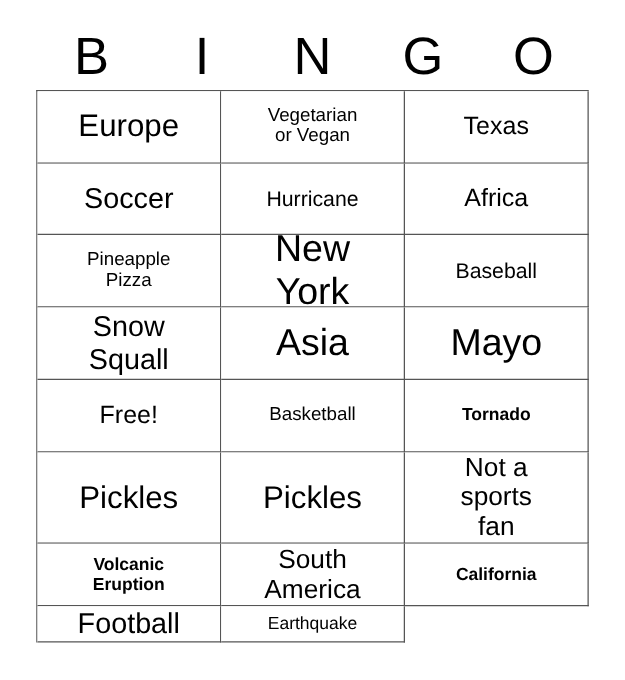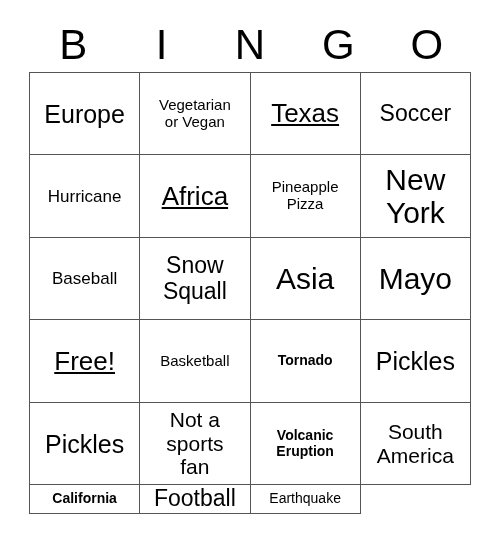--- a/index.html
+++ b/index.html
@@ -45,21 +45,21 @@
   #grid {
     position: absolute;
     left: 29px;
     top: 72px;
     width: 442px;
     height: 442px;
     border-top: 1.5px solid #555555;
     border-left: 1.5px solid #555555;
     box-sizing: border-box;
     display: grid;
-    grid-template-columns: repeat(4, 1fr);
+    grid-template-columns: repeat(3, 1fr);
     grid-template-rows: repeat(5, 1fr);
   }
   .cell {
     border-right: 1.5px solid #555555;
     border-bottom: 1.5px solid #555555;
     box-sizing: border-box;
     display: flex;
     align-items: center;
     justify-content: center;
     text-align: center;
@@ -69,21 +69,21 @@
   }
   .cell-text {
     display: block;
     width: 100%;
     line-height: 1.12;
     white-space: pre-line;
     color: #000000;
   }
   
   .fs-xxl .cell-text { font-size: 30px; }
-  .fs-xl  .cell-text { font-size: 26px; text-decoration: underline; }
+  .fs-xl  .cell-text { font-size: 20px; }
   .fs-lg  .cell-text { font-size: 25px; }
   .fs-md  .cell-text { font-size: 23px; }
   .fs-sm  .cell-text { font-size: 21px; }
   .fs-xs  .cell-text { font-size: 14px; font-weight: bold; }
   .fs-xxs .cell-text { font-size: 17px; }
   .fs-tiny .cell-text { font-size: 15px; }
   .fs-micro .cell-text { font-size: 14px; }
 </style>
 </head>
 <body>

